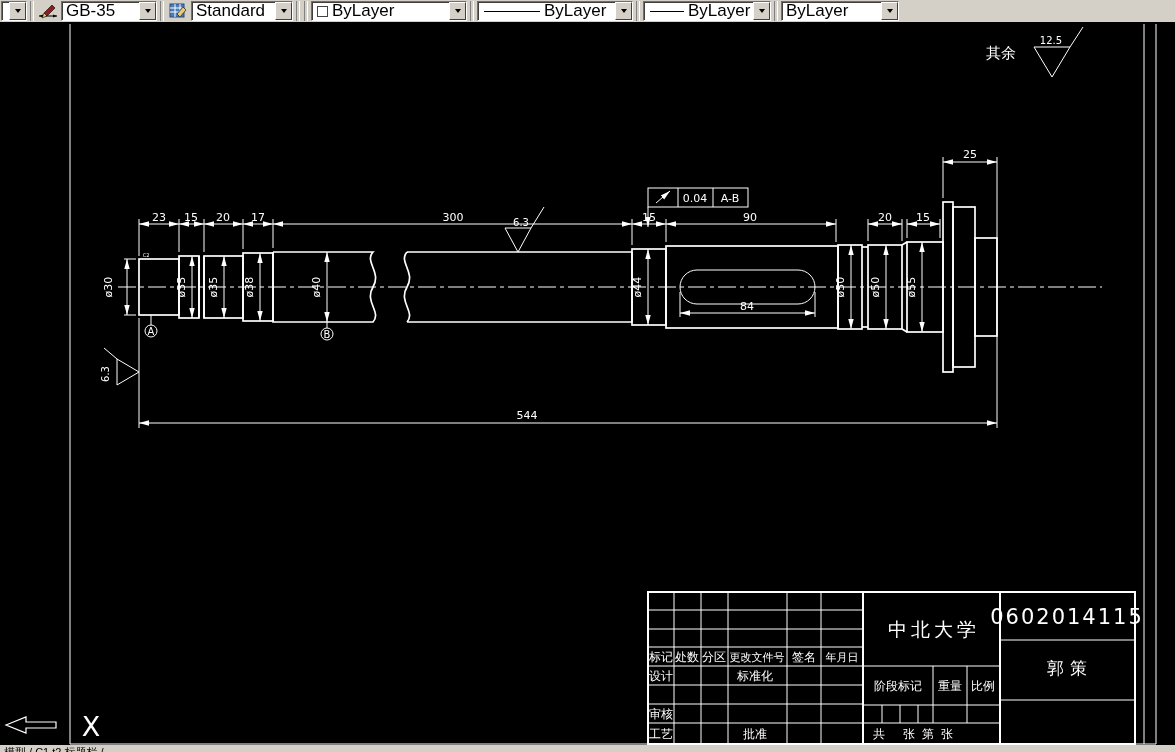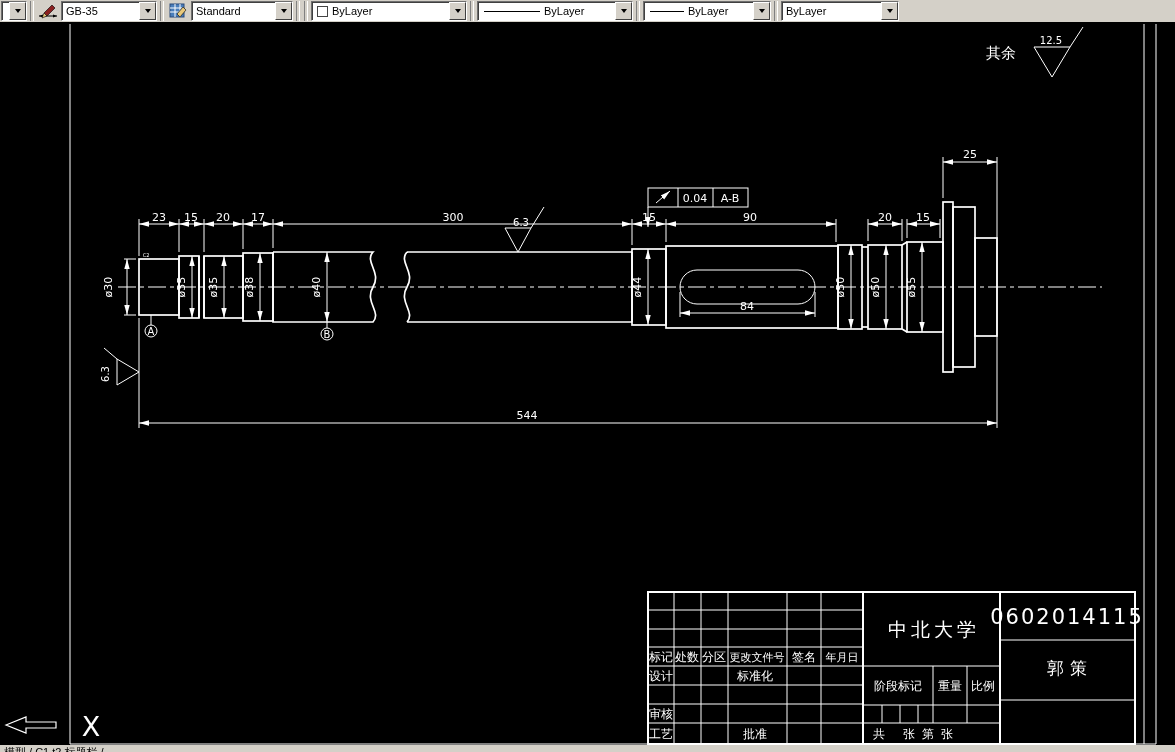--- a/index.html
+++ b/index.html
@@ -5,21 +5,21 @@
   html,body{margin:0;padding:0;background:#000;}
   #screen{position:relative;width:1175px;height:752px;overflow:hidden;background:#000;font-family:"Liberation Sans",sans-serif;}
   
   .toolbar{position:absolute;left:0;top:0;width:1175px;height:22px;background:#d4d0c8;
     border-bottom:1px solid #808080;display:flex;align-items:center;}
   .sep{width:2px;height:20px;border-left:1px solid #808080;border-right:1px solid #fff;margin:0 2px;}
   .tool-btn{width:22px;height:20px;background:#d4d0c8;border:1px solid #d4d0c8;padding:0;margin:0 1px;
     display:flex;align-items:center;justify-content:center;}
   .combo{height:18px;background:#fff;border-top:1px solid #6e6e6e;border-left:1px solid #6e6e6e;
     border-bottom:1px solid #fff;border-right:1px solid #fff;box-shadow:inset 1px 1px 0 #404040;
-    display:flex;align-items:center;font-size:11px;color:#000;margin:0 1px;justify-content:space-between;}
+    display:flex;align-items:center;font-size:17px;color:#000;margin:0 1px;justify-content:space-between;}
   .cv{flex:1;padding-left:4px;white-space:nowrap;overflow:hidden;font-family:"Liberation Sans",sans-serif;}
   .dd-btn{width:15px;height:16px;background:#d4d0c8;border-top:1px solid #fff;border-left:1px solid #fff;
     border-right:1px solid #404040;border-bottom:1px solid #404040;display:flex;align-items:center;justify-content:center;}
   .dd-tri{width:0;height:0;border-left:3px solid transparent;border-right:3px solid transparent;border-top:4px solid #000;}
   .swatch{width:9px;height:9px;background:#fff;border:1px solid #444;margin-left:5px;}
   .lsample{height:1px;background:#000;margin-left:6px;}
   
   .canvas{position:absolute;left:0;top:22px;width:1175px;height:723px;background:#000;}
   svg text{fill:#fff;}
   .dt{font-family:"DejaVu Sans",sans-serif;font-size:11px;text-anchor:middle;}

